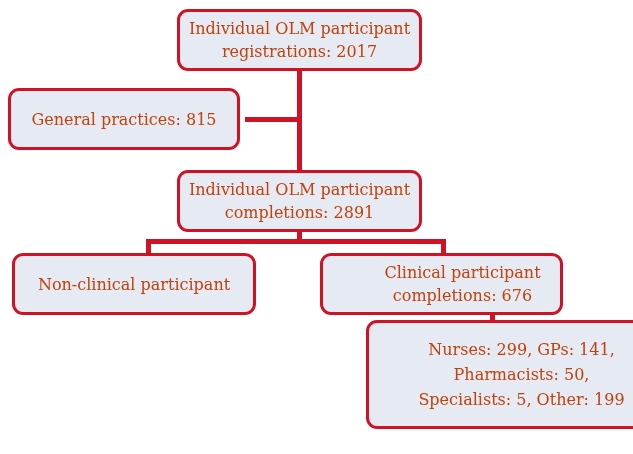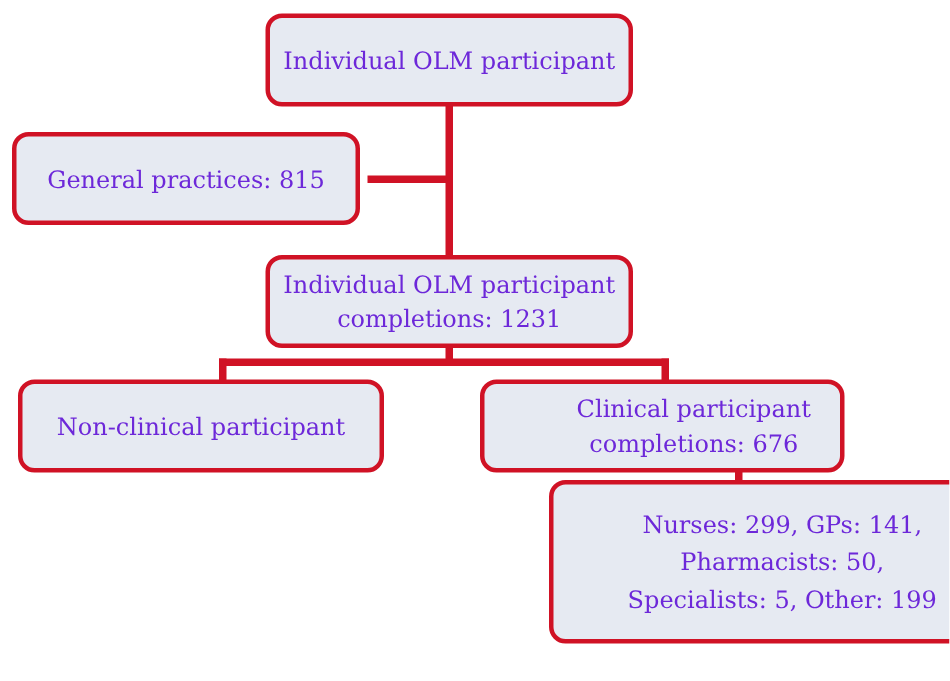--- a/index.html
+++ b/index.html
@@ -48,41 +48,42 @@
   #conn-gp-branch       { left: 245px; top: 117px; width: 55px;  height: 5px; }
   #conn-comp-stub       { left: 297px; top: 229px; width: 5px;   height: 15px; }
   #conn-split-bar       { left: 146px; top: 239px; width: 300px; height: 5px; }
   #conn-drop-left       { left: 146px; top: 239px; width: 5px;   height: 16px; }
   #conn-drop-right      { left: 441px; top: 239px; width: 5px;   height: 16px; }
   #conn-clin-to-breakdown { left: 490px; top: 313px; width: 5px; height: 27px; }
 </style>
 </head>
 <body>
 
-<div class="canvas" style="color: #6d28d9; background: rgb(255, 255, 255);">
+<div class="canvas" style="color: #c2410c; background: rgb(255, 255, 255);">
 
   <div class="connector" id="conn-reg-to-comp"></div>
   <div class="connector" id="conn-gp-branch"></div>
   <div class="connector" id="conn-comp-stub"></div>
   <div class="connector" id="conn-split-bar"></div>
   <div class="connector" id="conn-drop-left"></div>
   <div class="connector" id="conn-drop-right"></div>
   <div class="connector" id="conn-clin-to-breakdown"></div>
 
   <div class="node" id="node-registrations">
     <div class="line">Individual OLM participant</div>
+    <div class="line">registrations: 2017</div>
   </div>
 
   <div class="node" id="node-general-practices">
     <div class="line">General practices: 815</div>
   </div>
 
   <div class="node" id="node-completions">
     <div class="line">Individual OLM participant</div>
-    <div class="line">completions: 1231</div>
+    <div class="line">completions: 2891</div>
   </div>
 
   <div class="node" id="node-non-clinical">
     <div class="line">Non-clinical participant</div>
   </div>
 
   <div class="node" id="node-clinical">
     <div class="line">Clinical participant</div>
     <div class="line">completions: 676</div>
   </div>

